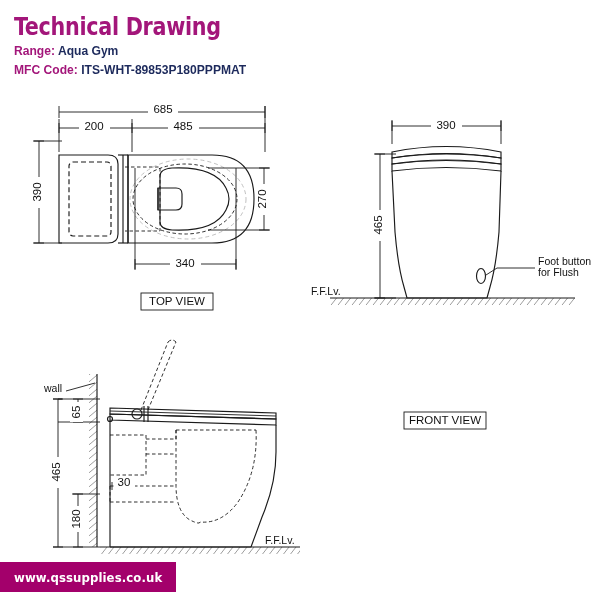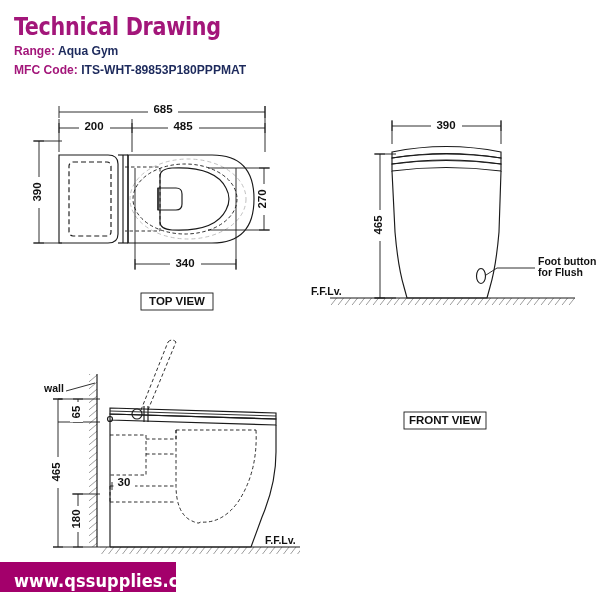--- a/index.html
+++ b/index.html
@@ -11,36 +11,36 @@
   .title{font-size:25px;font-weight:bold;color:#A3167A;letter-spacing:-0.3px;line-height:1;
          font-family:"DejaVu Sans Condensed","Liberation Sans",sans-serif;transform:scaleX(.92);transform-origin:left center;}
   .subline{font-size:13px;font-weight:bold;line-height:1.35;white-space:nowrap;
            transform:scaleX(.93);transform-origin:left center;}
   .lbl{color:#A3167A;}
   .val{color:#1D2A5C;}
   .row1{margin-top:3px;}
   .row2{margin-top:1px;}
 
   
-  .canvas{position:absolute;left:0;top:92px;width:600px;height:470px;font-weight:bold;}
+  .canvas{position:absolute;left:0;top:92px;width:600px;height:470px;}
   svg{display:block;}
   .ln{stroke:#1a1a1a;fill:none;}
   .thin{stroke-width:.9;}
   .med{stroke-width:1.15;}
   .dash{stroke-dasharray:5 3;}
   .dashfine{stroke-dasharray:3.5 2.5;}
   .lightdash{stroke:#b9b9b9;stroke-dasharray:4 3;stroke-width:.9;fill:none;}
   .dimtxt{font-family:"Liberation Sans",sans-serif;font-size:11.5px;fill:#111;}
   .anntxt{font-family:"Liberation Sans",sans-serif;font-size:10.5px;fill:#111;}
   .viewtxt{font-family:"Liberation Sans",sans-serif;font-size:11.5px;fill:#111;}
   .hatch{stroke:#1a1a1a;stroke-width:.85;}
 
   
   .footbar{position:absolute;left:0;top:562px;width:176px;height:30px;background:#A3006B;}
-  .footurl{position:absolute;left:14px;top:570px;color:#fff;font-size:18px;font-weight:bold;
+  .footurl{position:absolute;left:14px;top:570px;color:#fff;font-size:13px;font-weight:bold;
            letter-spacing:.1px;font-family:"DejaVu Sans Condensed","Liberation Sans",sans-serif;}
   .logo{position:absolute;left:505px;top:562px;width:86px;height:34px;}
   .logoQS{font-family:"Liberation Sans",sans-serif;font-size:22px;font-weight:bold;fill:#A3006B;}
   .logoSUP{font-family:"Liberation Sans",sans-serif;font-size:7px;font-weight:bold;fill:#A3006B;letter-spacing:1.1px;}
 </style>
 </head>
 <body>
 
 <div class="page">
 

